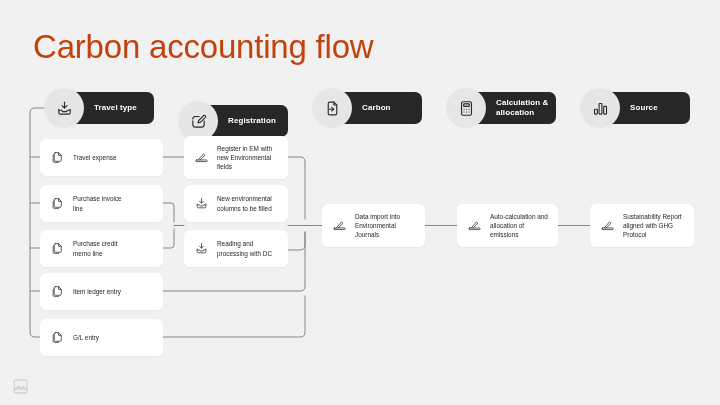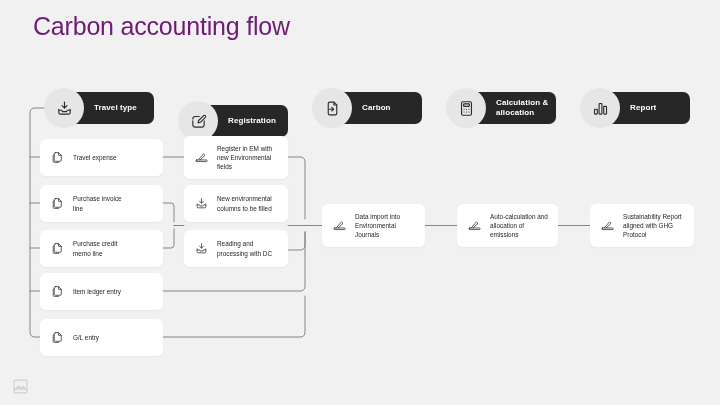--- a/index.html
+++ b/index.html
@@ -11,24 +11,24 @@
   }
   #slide {
     position: relative;
     width: 720px; height: 405px;
     background: #f1f1f1;
   }
 
   
   #title {
     position: absolute;
-    left: 33px; top: 12px;
-    font-size: 25px;
+    left: 33px; top: 28px;
+    font-size: 33px;
     font-weight: 400;
-    color: #701a75;
+    color: #c2410c;
     letter-spacing: -0.2px;
     white-space: nowrap;
   }
 
   
   #wires {
     position: absolute;
     left: 0; top: 0;
     width: 720px; height: 405px;
     pointer-events: none;
@@ -185,21 +185,21 @@
   </div>
 
   <div class="pill" style="left:592px; top:92px; width:98px;">
     <span class="pill-badge">
       <svg width="17" height="17" viewBox="0 0 24 24" fill="none" stroke="#2b2b2b" stroke-width="1.6" stroke-linecap="round" stroke-linejoin="round">
         <rect x="3.5" y="13" width="4" height="7" rx="0.8"></rect>
         <rect x="10" y="5" width="4" height="15" rx="0.8"></rect>
         <rect x="16.5" y="9" width="4" height="11" rx="0.8"></rect>
       </svg>
     </span>
-    <span class="pill-label">Report</span>
+    <span class="pill-label">Source</span>
   </div>
 
   <div class="card" style="left:40px; top:139px; width:123px; height:37px;">
     <span class="card-ico">
       <svg width="13" height="13" viewBox="0 0 24 24" fill="none" stroke="#3a3a3a" stroke-width="1.5" stroke-linecap="round" stroke-linejoin="round">
         <path d="M8 3h6l5 5v9a2 2 0 0 1-2 2h-9a2 2 0 0 1-2-2V5a2 2 0 0 1 2-2z"></path>
         <path d="M14 3v5h5"></path>
         <path d="M5.5 6.5A2 2 0 0 0 4 8.5V19a2 2 0 0 0 2 2h8"></path>
       </svg>
     </span>

